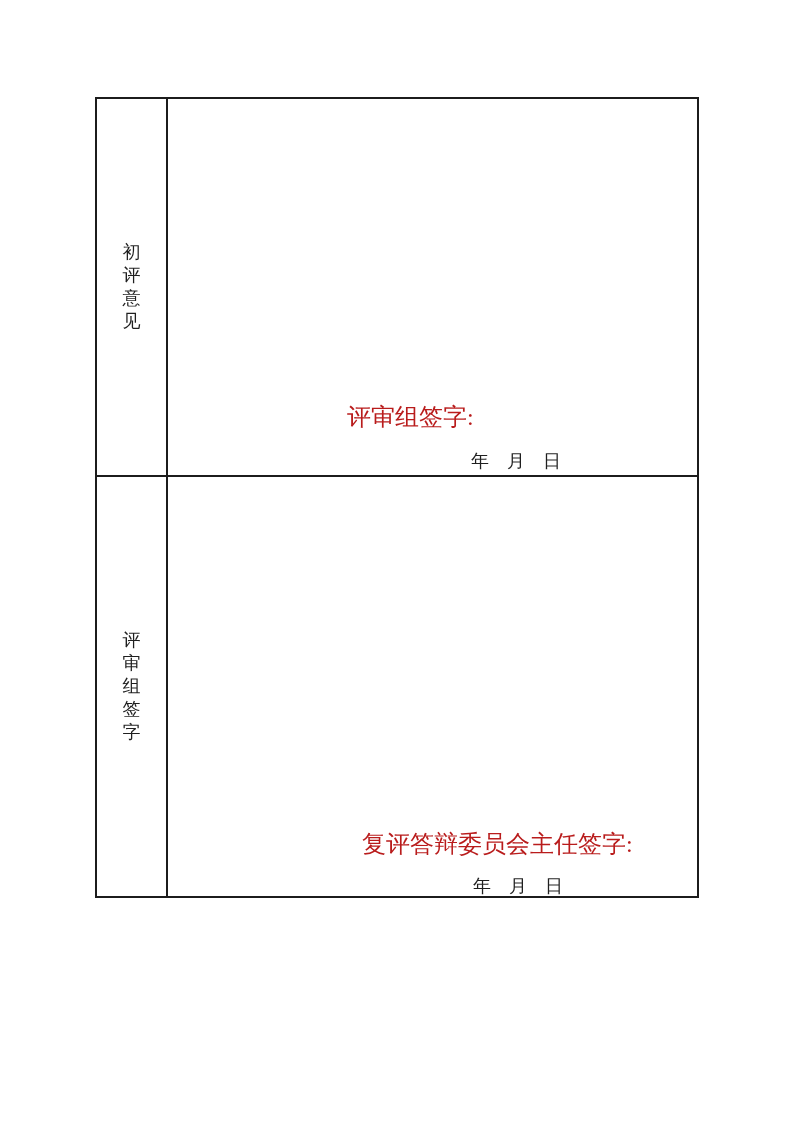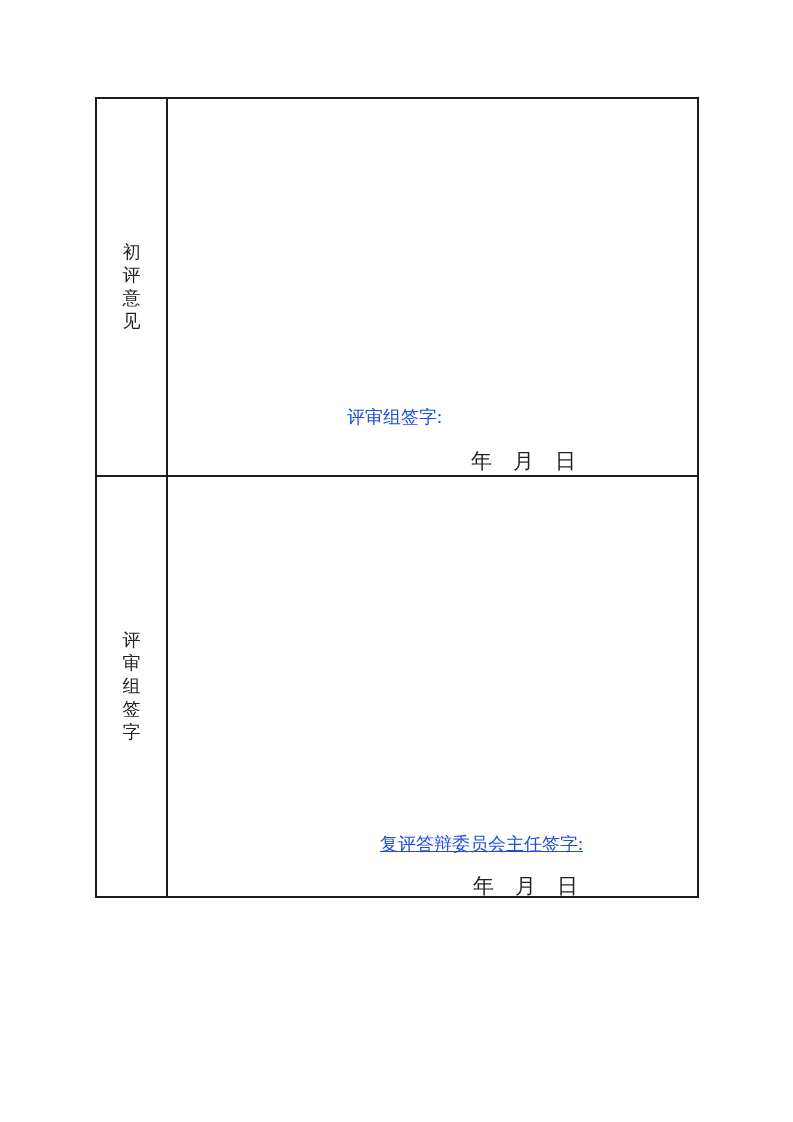--- a/index.html
+++ b/index.html
@@ -56,35 +56,35 @@
     word-break: break-all;
     letter-spacing: 0;
     color: #1f1f1f;
   }
   .content-cell {
     position: relative;
     flex: 1;
   }
   .sig-line {
     position: absolute;
-    font-size: 18px;
+    font-size: 24px;
     line-height: 20px;
     white-space: nowrap;
-    color: #1d4ed8;
+    color: #b91c1c;
   }
   .date-line {
     position: absolute;
-    font-size: 21px;
+    font-size: 18px;
     line-height: 20px;
     white-space: nowrap;
     color: #1f1f1f;
   }
   .sig-initial   { left: 179px; top: 308px; }
   .date-initial  { left: 303px; top: 352px; }
-  .sig-secondary { left: 212px; top: 357px; text-decoration: underline; }
+  .sig-secondary { left: 194px; top: 357px; }
   .date-secondary{ left: 305px; top: 399px; }
 </style>
 </head>
 <body>
 
 <div class="page">
   <div class="review-table">
 
     <div class="row row-initial">
       <div class="label-cell">

